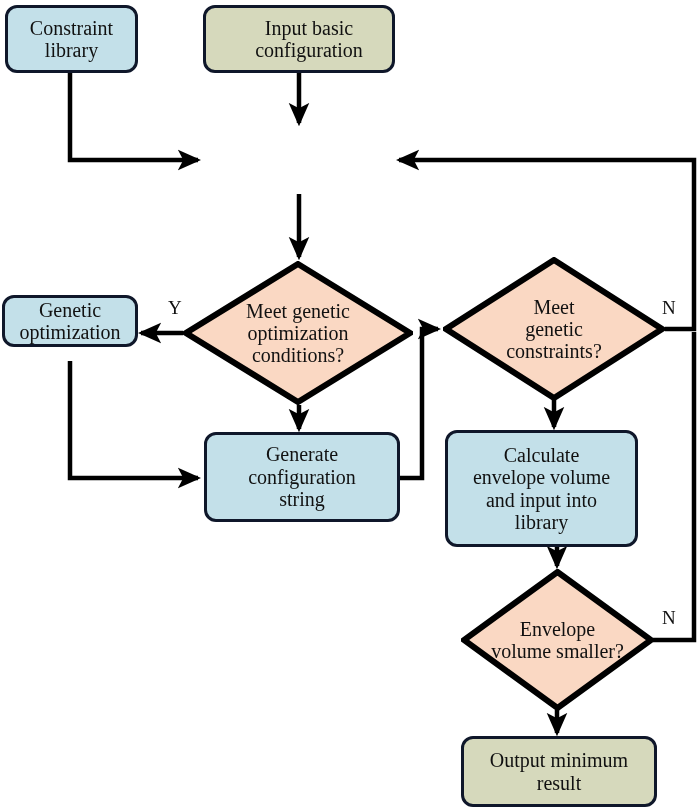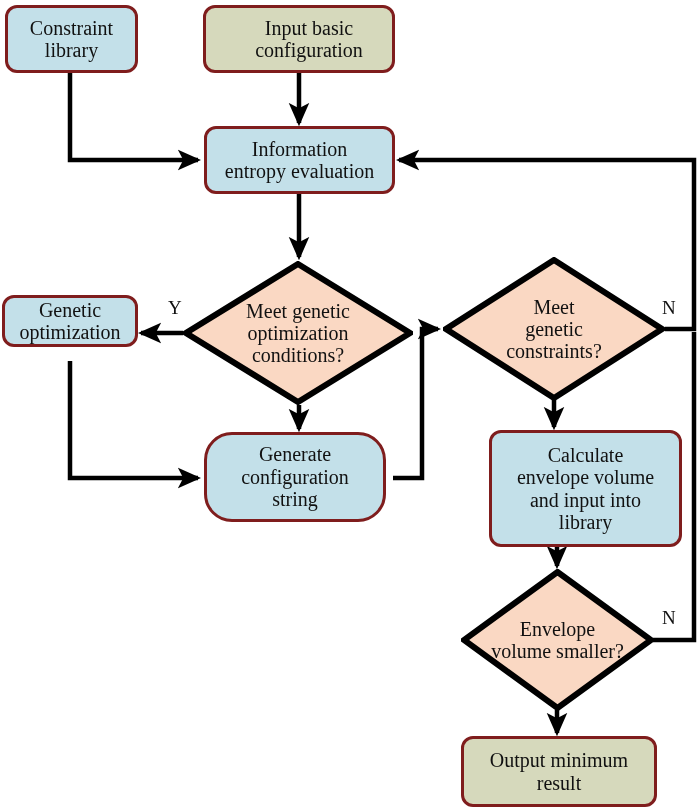--- a/index.html
+++ b/index.html
@@ -27,21 +27,21 @@
     position: absolute;
     box-sizing: border-box;
     display: flex;
     align-items: center;
     justify-content: center;
     text-align: center;
     color: #111111;
     z-index: 3;
   }
   .node.proc {
-    border: 3px solid #7f1d1d;
+    border: 3px solid #0f172a;
     border-radius: 12px;
   }
   .node.proc .lbl {
     line-height: 1.12;
     padding: 0 4px;
   }
   .node.dec {
     background: transparent;
     border: none;
   }
@@ -105,24 +105,20 @@
   <div class="node proc" style="left:5px; top:5px; width:133px; height:68px; background:#c3e0e9; font-size:20px;">
     <span class="lbl" style="white-space:pre-line;">Constraint
 library</span>
   </div>
 
   <div class="node proc" style="left:203px; top:5px; width:192px; height:68px; background:#d6d9bc; font-size:20px;padding-left:20px;">
     <span class="lbl" style="white-space:pre-line;">Input basic
 configuration</span>
   </div>
 
-  <div class="node proc" style="left:204px; top:126px; width:191px; height:68px; background:#c3e0e9; font-size:20px;">
-    <span class="lbl" style="white-space:pre-line;">Information
-entropy evaluation</span>
-  </div>
 
   <div class="node proc" style="left:2px; top:295px; width:136px; height:52px; background:#c3e0e9; font-size:20px;">
     <span class="lbl" style="white-space:pre-line;">Genetic
 optimization</span>
   </div>
 
   <div class="node dec" style="left:183px; top:261px; width:230px; height:144px; font-size:20px;text-align:center;">
     <svg class="dshape" viewBox="0 0 230 144" preserveAspectRatio="none" xmlns="http://www.w3.org/2000/svg">
       <polygon points="115,3 227,72 115,141 3,72" fill="#fad8c3" stroke="#000000" stroke-width="6" stroke-linejoin="miter"></polygon>
     </svg>
@@ -133,27 +129,27 @@
 
   <div class="node dec" style="left:443px; top:257px; width:222px; height:144px; font-size:20px;">
     <svg class="dshape" viewBox="0 0 222 144" preserveAspectRatio="none" xmlns="http://www.w3.org/2000/svg">
       <polygon points="111,3 219,72 111,141 3,72" fill="#fad8c3" stroke="#000000" stroke-width="6" stroke-linejoin="miter"></polygon>
     </svg>
     <span class="lbl" style="white-space:pre-line;">Meet
 genetic
 constraints?</span>
   </div>
 
-  <div class="node proc" style="left:204px; top:432px; width:182px; height:90px; background:#c3e0e9; font-size:20px;border-radius:28px;">
+  <div class="node proc" style="left:204px; top:432px; width:196px; height:90px; background:#c3e0e9; font-size:20px;">
     <span class="lbl" style="white-space:pre-line;">Generate
 configuration
 string</span>
   </div>
 
-  <div class="node proc" style="left:489px; top:430px; width:193px; height:117px; background:#c3e0e9; font-size:20px;">
+  <div class="node proc" style="left:445px; top:430px; width:193px; height:117px; background:#c3e0e9; font-size:20px;">
     <span class="lbl" style="white-space:pre-line;">Calculate
 envelope volume
 and input into
 library</span>
   </div>
 
   <div class="node proc" style="left:461px; top:736px; width:196px; height:71px; background:#d6d9bc; font-size:20px;">
     <span class="lbl" style="white-space:pre-line;">Output minimum
 result</span>
   </div>

